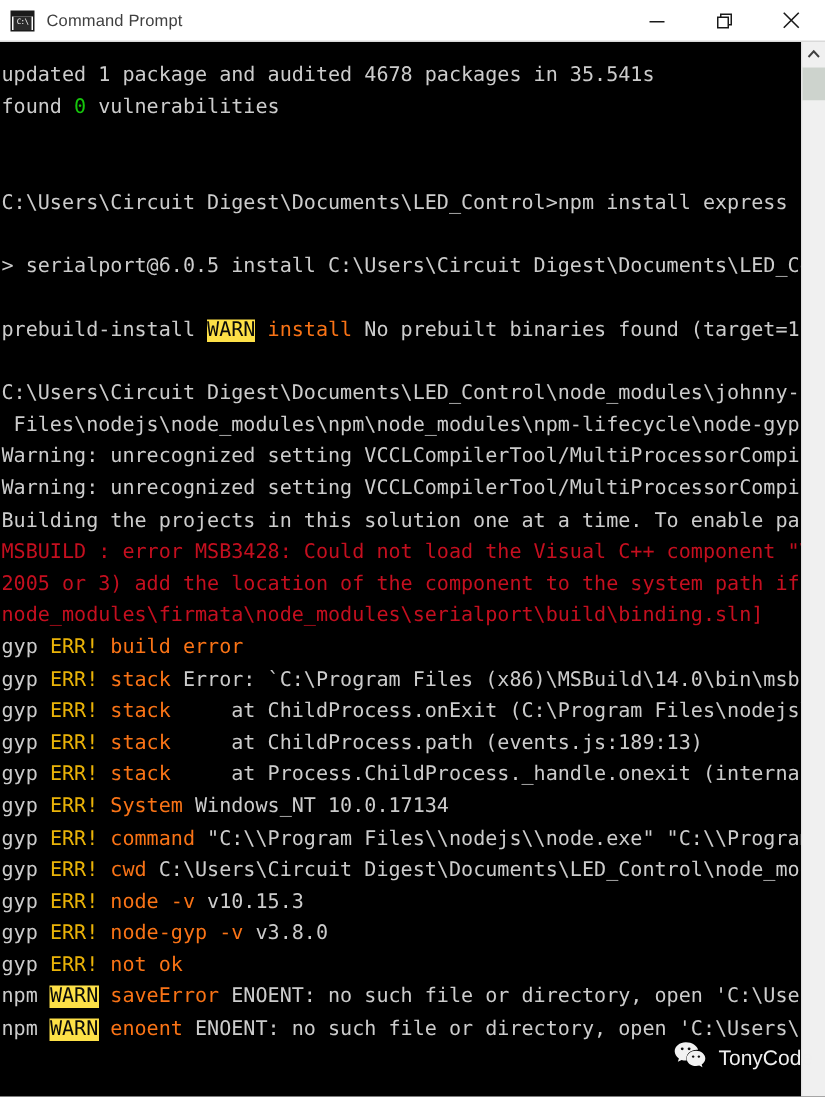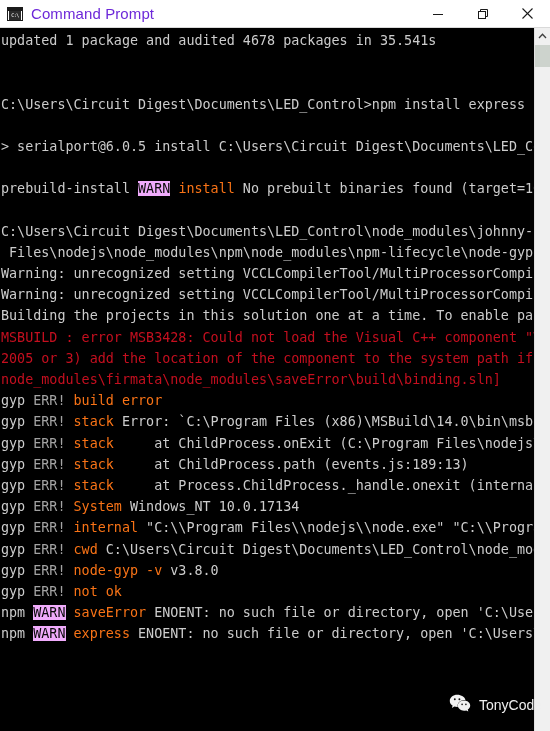--- a/index.html
+++ b/index.html
@@ -57,22 +57,22 @@
     color: #ffffff;
     font-size: 5px;
     line-height: 8px;
     font-family: "DejaVu Sans Mono", monospace;
     text-align: center;
     letter-spacing: -0.5px;
     overflow: hidden;
   }
   #title-text {
     font-family: "Liberation Sans", sans-serif;
-    font-size: 15px;
-    color: #6d28d9;
+    font-size: 11px;
+    color: #404040;
     letter-spacing: 0.1px;
     white-space: nowrap;
   }
   #win-buttons {
     margin-left: auto;
     display: flex;
     height: 28px;
   }
   .win-btn {
     width: 45px;
@@ -86,40 +86,40 @@
   
   #console {
     position: absolute;
     left: 0;
     top: 28px;
     width: 534px;
     height: 703px;
     background: #000000;
     overflow: hidden;
     box-sizing: border-box;
-    padding: 2px 0 0 1px;
+    padding: 12px 0 0 1px;
   }
   .line {
     height: 21.2px;
     line-height: 21.2px;
     font-family: "DejaVu Sans Mono", monospace;
     font-size: 13.4px;
     white-space: pre;
     color: #cccccc;
     letter-spacing: 0px;
     overflow: hidden;
   }
   .seg { white-space: pre; }
   .c-white   { color: #cccccc; }
   .c-green   { color: #16c60c; }
   .c-red     { color: #c50f1f; }
-  .c-darkred { color: #a3a3a3; }
+  .c-darkred { color: #eab308; }
   .c-magenta { color: #f97316; }
   .warn-badge {
-    background: #f0abfc;
+    background: #fde047;
     color: #0a0a0a;
     padding: 0 0px;
   }
   
   #scrollbar {
     position: absolute;
     right: 0;
     top: 28px;
     width: 16px;
     height: 703px;
@@ -198,48 +198,50 @@
         <svg width="13" height="13" viewBox="0 0 13 13" aria-hidden="true">
           <line x1="1.5" y1="1.5" x2="11.5" y2="11.5" stroke="#1a1a1a" stroke-width="1.1"></line>
           <line x1="11.5" y1="1.5" x2="1.5" y2="11.5" stroke="#1a1a1a" stroke-width="1.1"></line>
         </svg>
       </div>
     </div>
   </div>
 
   <div id="console">
       <div class="line"><span class="seg c-white">updated 1 package and audited 4678 packages in 35.541s</span></div>
+      <div class="line"><span class="seg c-white">found </span><span class="seg c-green">0</span><span class="seg c-white"> vulnerabilities</span></div>
       <div class="line"><span class="seg c-white"></span></div>
       <div class="line"><span class="seg c-white"></span></div>
       <div class="line"><span class="seg c-white">C:\Users\Circuit Digest\Documents\LED_Control&gt;npm install express</span></div>
       <div class="line"><span class="seg c-white"></span></div>
       <div class="line"><span class="seg c-white">&gt; serialport@6.0.5 install C:\Users\Circuit Digest\Documents\LED_Cor</span></div>
       <div class="line"><span class="seg c-white"></span></div>
       <div class="line"><span class="seg c-white">prebuild-install </span><span class="seg warn-badge">WARN</span><span class="seg c-white"> </span><span class="seg c-magenta">install</span><span class="seg c-white"> No prebuilt binaries found (target=10</span></div>
       <div class="line"><span class="seg c-white"></span></div>
       <div class="line"><span class="seg c-white">C:\Users\Circuit Digest\Documents\LED_Control\node_modules\johnny-fi</span></div>
       <div class="line"><span class="seg c-white"> Files\nodejs\node_modules\npm\node_modules\npm-lifecycle\node-gyp-b</span></div>
       <div class="line"><span class="seg c-white">Warning: unrecognized setting VCCLCompilerTool/MultiProcessorCompila</span></div>
       <div class="line"><span class="seg c-white">Warning: unrecognized setting VCCLCompilerTool/MultiProcessorCompila</span></div>
       <div class="line"><span class="seg c-white">Building the projects in this solution one at a time. To enable para</span></div>
       <div class="line"><span class="seg c-red">MSBUILD : error MSB3428: Could not load the Visual C++ component "VC</span></div>
       <div class="line"><span class="seg c-red">2005 or 3) add the location of the component to the system path if i</span></div>
-      <div class="line"><span class="seg c-red">node_modules\firmata\node_modules\saveError\build\binding.sln]</span></div>
+      <div class="line"><span class="seg c-red">node_modules\firmata\node_modules\serialport\build\binding.sln]</span></div>
       <div class="line"><span class="seg c-white">gyp </span><span class="seg c-darkred">ERR!</span><span class="seg c-white"> </span><span class="seg c-magenta">build error</span></div>
       <div class="line"><span class="seg c-white">gyp </span><span class="seg c-darkred">ERR!</span><span class="seg c-white"> </span><span class="seg c-magenta">stack</span><span class="seg c-white"> Error: `C:\Program Files (x86)\MSBuild\14.0\bin\msbui</span></div>
       <div class="line"><span class="seg c-white">gyp </span><span class="seg c-darkred">ERR!</span><span class="seg c-white"> </span><span class="seg c-magenta">stack</span><span class="seg c-white">     at ChildProcess.onExit (C:\Program Files\nodejs\n</span></div>
       <div class="line"><span class="seg c-white">gyp </span><span class="seg c-darkred">ERR!</span><span class="seg c-white"> </span><span class="seg c-magenta">stack</span><span class="seg c-white">     at ChildProcess.path (events.js:189:13)</span></div>
       <div class="line"><span class="seg c-white">gyp </span><span class="seg c-darkred">ERR!</span><span class="seg c-white"> </span><span class="seg c-magenta">stack</span><span class="seg c-white">     at Process.ChildProcess._handle.onexit (internal/</span></div>
       <div class="line"><span class="seg c-white">gyp </span><span class="seg c-darkred">ERR!</span><span class="seg c-white"> </span><span class="seg c-magenta">System</span><span class="seg c-white"> Windows_NT 10.0.17134</span></div>
-      <div class="line"><span class="seg c-white">gyp </span><span class="seg c-darkred">ERR!</span><span class="seg c-white"> </span><span class="seg c-magenta">internal</span><span class="seg c-white"> "C:\\Program Files\\nodejs\\node.exe" "C:\\Program </span></div>
+      <div class="line"><span class="seg c-white">gyp </span><span class="seg c-darkred">ERR!</span><span class="seg c-white"> </span><span class="seg c-magenta">command</span><span class="seg c-white"> "C:\\Program Files\\nodejs\\node.exe" "C:\\Program </span></div>
       <div class="line"><span class="seg c-white">gyp </span><span class="seg c-darkred">ERR!</span><span class="seg c-white"> </span><span class="seg c-magenta">cwd</span><span class="seg c-white"> C:\Users\Circuit Digest\Documents\LED_Control\node_modu</span></div>
+      <div class="line"><span class="seg c-white">gyp </span><span class="seg c-darkred">ERR!</span><span class="seg c-white"> </span><span class="seg c-magenta">node -v</span><span class="seg c-white"> v10.15.3</span></div>
       <div class="line"><span class="seg c-white">gyp </span><span class="seg c-darkred">ERR!</span><span class="seg c-white"> </span><span class="seg c-magenta">node-gyp -v</span><span class="seg c-white"> v3.8.0</span></div>
       <div class="line"><span class="seg c-white">gyp </span><span class="seg c-darkred">ERR!</span><span class="seg c-white"> </span><span class="seg c-magenta">not ok</span></div>
       <div class="line"><span class="seg c-white">npm </span><span class="seg warn-badge">WARN</span><span class="seg c-white"> </span><span class="seg c-magenta">saveError</span><span class="seg c-white"> ENOENT: no such file or directory, open 'C:\Users</span></div>
-      <div class="line"><span class="seg c-white">npm </span><span class="seg warn-badge">WARN</span><span class="seg c-white"> </span><span class="seg c-magenta">express</span><span class="seg c-white"> ENOENT: no such file or directory, open 'C:\Users\Ci</span></div>
+      <div class="line"><span class="seg c-white">npm </span><span class="seg warn-badge">WARN</span><span class="seg c-white"> </span><span class="seg c-magenta">enoent</span><span class="seg c-white"> ENOENT: no such file or directory, open 'C:\Users\Ci</span></div>
       <div class="line"></div>
     </div>
 
   <div id="scrollbar">
     <div id="sb-up">
       <svg width="9" height="6" viewBox="0 0 9 6" aria-hidden="true">
         <polyline points="1,5 4.5,1.2 8,5" fill="none" stroke="#404040" stroke-width="1.3"></polyline>
       </svg>
     </div>
     <div id="sb-thumb"></div>

